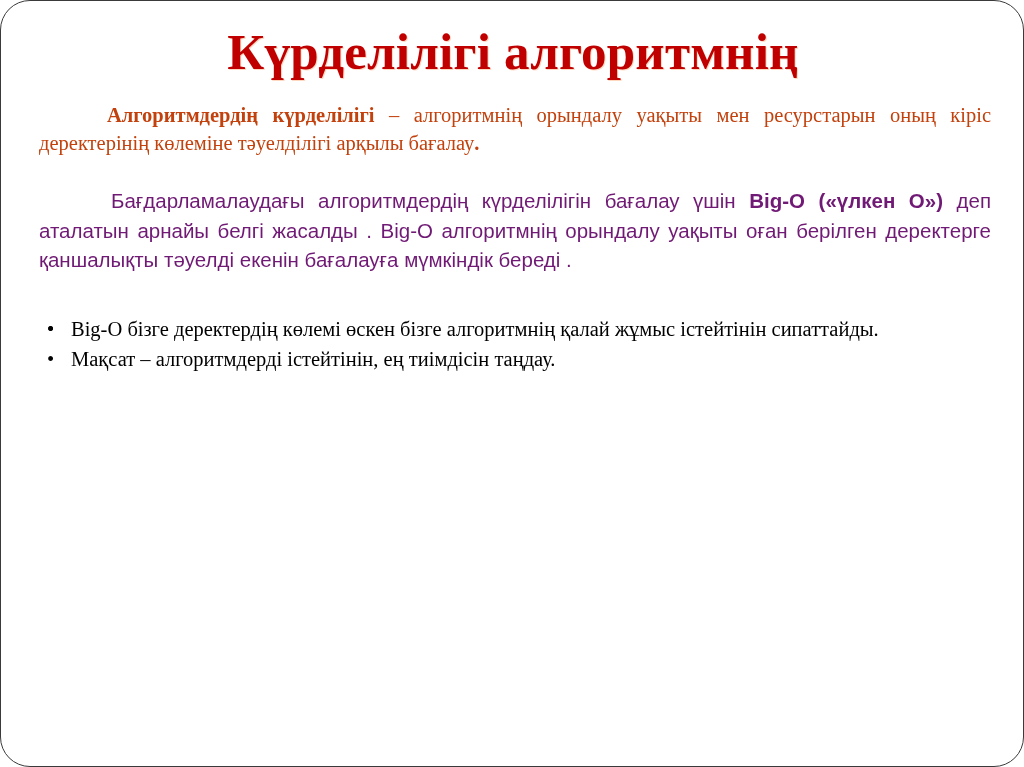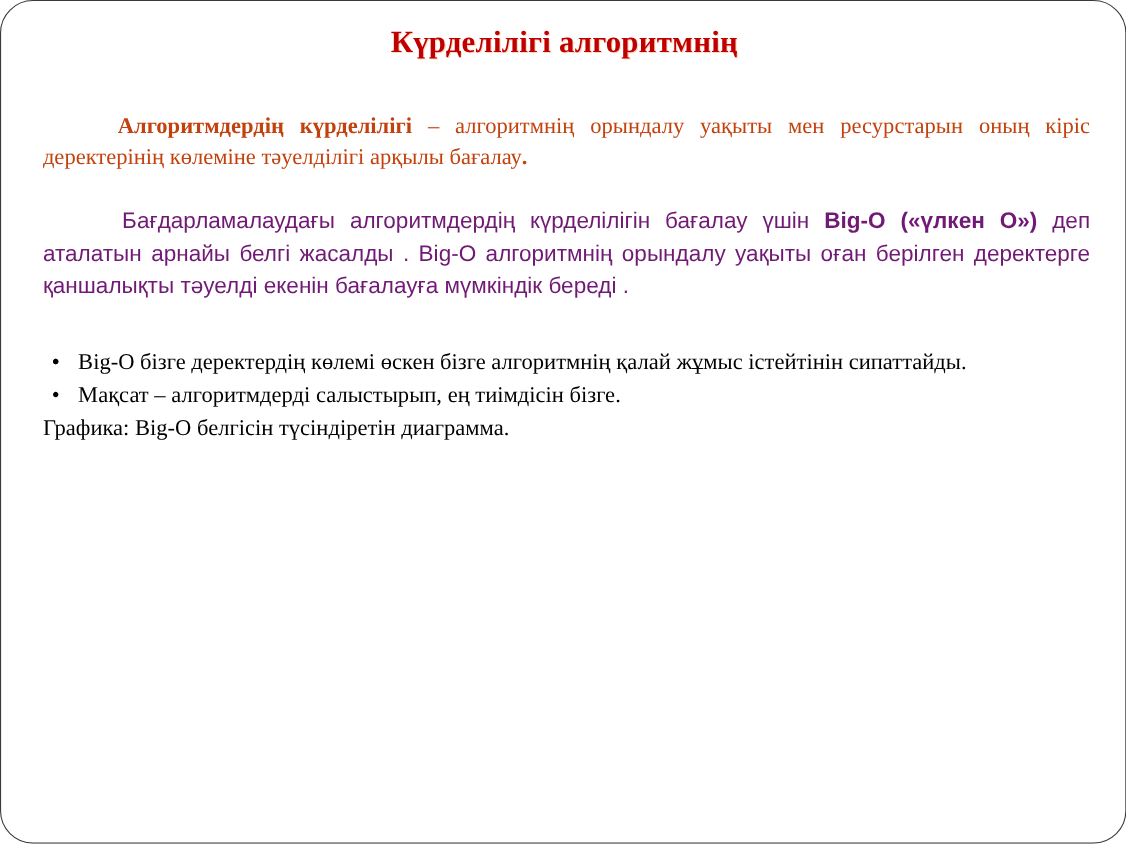--- a/index.html
+++ b/index.html
@@ -26,21 +26,21 @@
     overflow: hidden;
   }
 
   .slide-title {
     position: absolute;
     top: 22px;
     left: 0;
     width: 1024px;
     text-align: center;
     font-family: "Liberation Serif", "DejaVu Serif", serif;
-    font-size: 28px;
+    font-size: 51px;
     font-weight: bold;
     color: #C00000;
     letter-spacing: 0.2px;
     text-shadow: 1px 1px 0px rgba(255, 214, 190, 0.95);
     white-space: nowrap;
   }
 
   .body-area {
     position: absolute;
     top: 100px;
@@ -128,20 +128,19 @@
     </p>
 
     <ul class="bullet-list">
       <li class="bullet-item justified">
         <span class="bullet-dot">•</span>
       </li>
       <li class="bullet-item plain">
         <span class="bullet-dot">•</span><span>Big-O бізге деректердің көлемі өскен бізге алгоритмнің қалай жұмыс істейтінін сипаттайды.</span>
       </li>
       <li class="bullet-item plain">
-        <span class="bullet-dot">•</span><span>Мақсат – алгоритмдерді салыстырып, ең тиімдісін бізге.</span>
+        <span class="bullet-dot">•</span><span>Мақсат – алгоритмдерді істейтінін, ең тиімдісін таңдау.</span>
       </li>
     </ul>
 
-    <p class="tail-line">Графика: Big-O белгісін түсіндіретін диаграмма.</p>
 
   </div>
 </div>
 
 </body></html>

